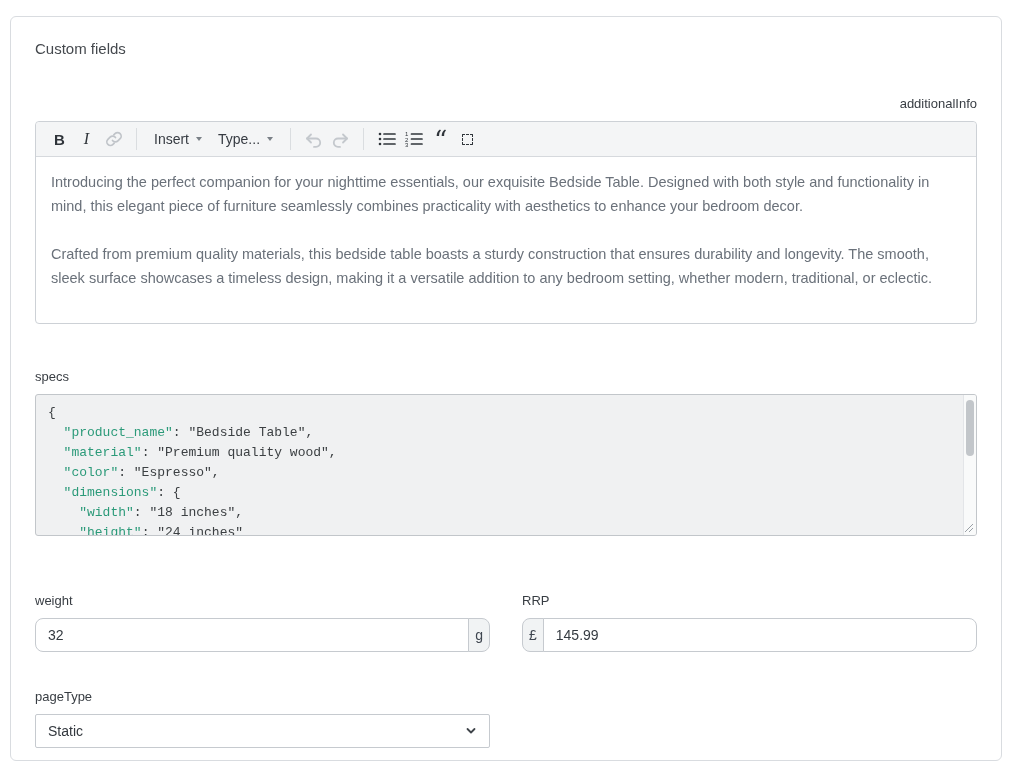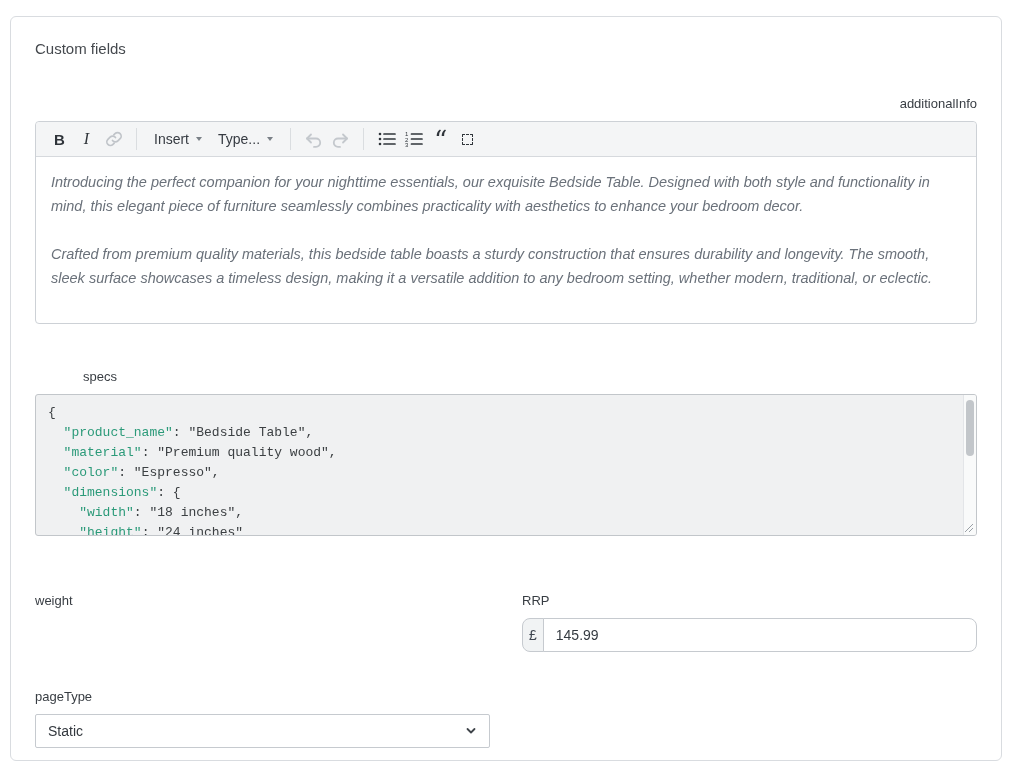--- a/index.html
+++ b/index.html
@@ -7,21 +7,21 @@
     font-family: "Liberation Sans", sans-serif; overflow: hidden; }
 
   .card { position: absolute; left: 10px; top: 16px; width: 992px; height: 745px;
     background: #fff; border: 1px solid #d9dce0; border-radius: 6px;
     padding: 22px 24px; }
 
   .card-title { font-size: 15px; color: #45494e; line-height: 20px; }
 
   .field-label { font-size: 13px; color: #383d43; line-height: 16px; margin-bottom: 9px; }
   .lbl-editor { margin-top: 37px; text-align: right; }
-  .lbl-specs  { margin-top: 45px; margin-left: 48px; }
+  .lbl-specs  { margin-top: 45px; }
 
   
   .rte { border: 1px solid #cdd1d6; border-radius: 4px; background: #fff; }
   .rte-toolbar { height: 35px; background: #f4f5f6; border-bottom: 1px solid #d6d9dd;
     border-radius: 4px 4px 0 0; display: flex; align-items: center; padding: 0 10px; }
   .tb-btn { border: 0; background: transparent; width: 27px; height: 27px;
     display: flex; align-items: center; justify-content: center; cursor: pointer;
     border-radius: 3px; }
   .tb-bold { font-weight: 700; font-size: 15px; color: #2f343a; }
   .tb-italic { font-family: "Liberation Serif", serif; font-style: italic;
@@ -31,21 +31,21 @@
     align-items: center; padding: 0 8px; font-size: 14px; color: #363b42;
     font-family: "Liberation Sans", sans-serif; cursor: pointer; text-align: center; }
   .caret { width: 0; height: 0; border-left: 3.5px solid transparent;
     border-right: 3.5px solid transparent; border-top: 4.5px solid #7a8087;
     margin-left: 7px; }
   .dash-box { width: 11px; height: 11px; border: 1.5px dashed #2f343a; border-radius: 1px; }
   .bq-glyph { font-family: "DejaVu Serif", serif; font-size: 26px; color: #2f343a;
     line-height: 8px; height: 14px; display: inline-block; transform: translateY(4px); }
 
   .rte-body { height: 166px; padding: 13px 15px; overflow: hidden;
-    border-radius: 0 0 4px 4px; cursor: text; font-style: italic; }
+    border-radius: 0 0 4px 4px; cursor: text; }
   .rte-body p { font-size: 14.5px; line-height: 24px; color: #6a717a; }
   .rte-body p + p { margin-top: 24px; }
 
   
   .code-area { position: relative; height: 142px; background: #f0f1f2;
     border: 1px solid #c2c6ca; border-radius: 3px; overflow: hidden; cursor: text; }
   .code-lines { padding: 8px 12px; }
   .code-line { font-family: "Liberation Mono", monospace; font-size: 13px;
     line-height: 20px; white-space: pre; }
   .tok-plain { color: #3c4043; }
@@ -193,20 +193,24 @@
         <line x1="1" y1="9" x2="9" y2="1"></line>
           <line x1="5" y1="9" x2="9" y2="5"></line>
       </g>
     </svg>
   </div>
 
   <div class="fields-grid">
 
     <div class="field">
       <div class="field-label">weight</div>
+      <div class="input-group">
+        <input class="ig-input rad-left" type="text" value="32" style="">
+        <span class="addon addon-right">g</span>
+      </div>
     </div>
 
     <div class="field">
       <div class="field-label">RRP</div>
       <div class="input-group">
         <span class="addon addon-left">£</span>
         <input class="ig-input rad-right" type="text" value="145.99" style="">
       </div>
     </div>
 

